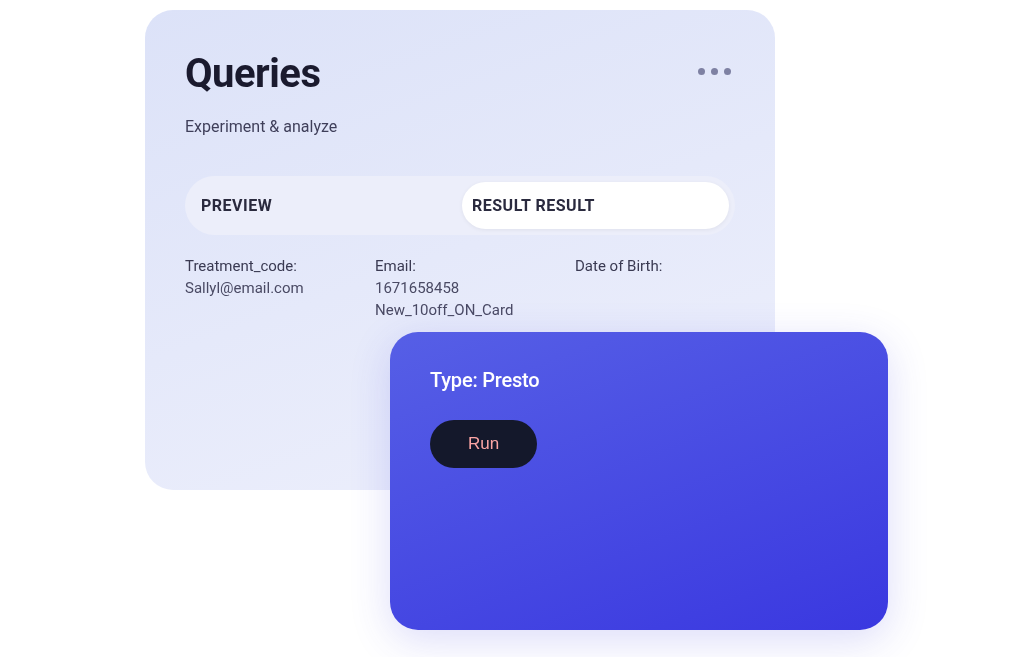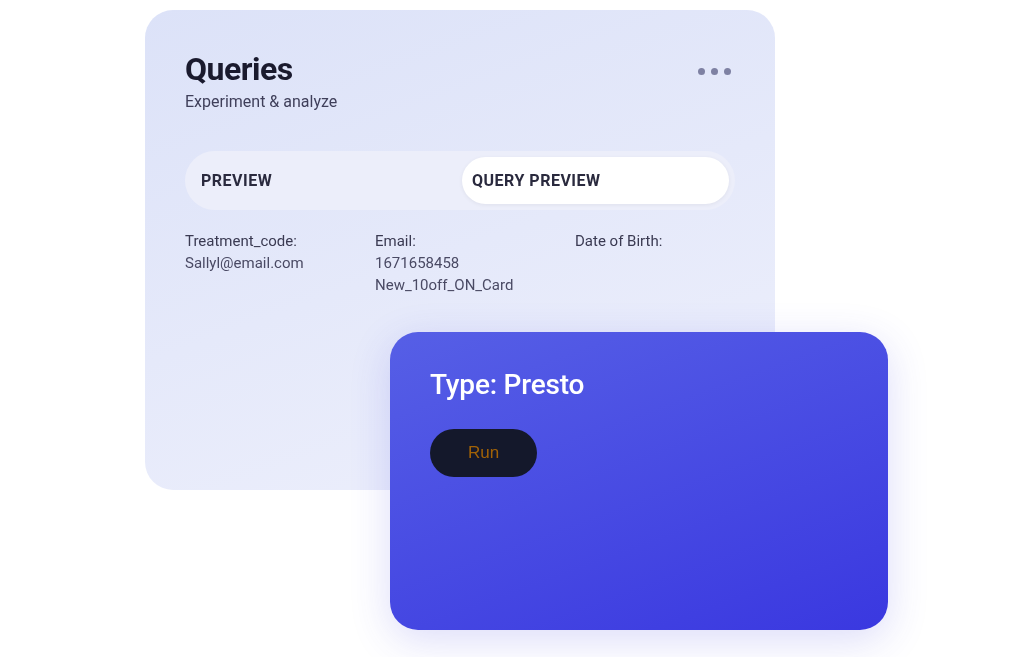--- a/index.html
+++ b/index.html
@@ -24,29 +24,29 @@
       background: linear-gradient(160deg, #dce2f8 0%, #eef0fc 100%);
       border-radius: 28px;
       padding: 40px 40px 30px 40px;
     }
     .panel-header {
       display: flex;
       justify-content: space-between;
       align-items: flex-start;
     }
     .panel-title {
-      font-size: 32px;
+      font-size: 40px;
       font-weight: 700;
       color: #1a1a2e;
       letter-spacing: -0.5px;
     }
     .panel-subtitle {
       font-size: 16px;
       color: #3f3f5a;
-      margin-top: 4px;
+      margin-top: 20px;
     }
     .more-dots {
       display: flex;
       gap: 6px;
       padding-top: 18px;
       padding-right: 4px;
       cursor: pointer;
     }
     .more-dots .dot {
       width: 7px;
@@ -120,37 +120,37 @@
       top: 332px;
       width: 498px;
       height: 298px;
       background: linear-gradient(160deg, #565FE6 0%, #3A38E0 100%);
       border-radius: 28px;
       padding: 36px 40px;
       color: #ffffff;
       box-shadow: 0 10px 40px rgba(60,60,220,0.18);
     }
     .query-title {
-      font-size: 28px;
+      font-size: 20px;
       font-weight: 500;
       letter-spacing: -0.2px;
     }
     .query-body {
       margin-top: 20px;
       font-size: 17px;
       line-height: 1.55;
       font-weight: 400;
     }
     .query-body .kw {
       color: rgba(255,255,255,0.65);
     }
     .run-button {
       margin-top: 28px;
       background: #14182b;
-      color: #a16207;
+      color: #fca5a5;
       border: none;
       border-radius: 50px;
       padding: 14px 38px;
       font-size: 17px;
       cursor: pointer;
       text-align: right;
     }
   </style>
 </head>
 <body>
@@ -163,21 +163,21 @@
     </div>
     <div class="more-dots">
       <span class="dot"></span>
         <span class="dot"></span>
         <span class="dot"></span>
     </div>
   </div>
 
   <div class="tabs">
     <div class="tab">PREVIEW</div>
-    <div class="tab active">QUERY PREVIEW</div>
+    <div class="tab active">RESULT RESULT</div>
   </div>
 
 
   <div class="result-grid">
     <div class="header">Treatment_code:</div>
     <div class="header">Email:</div>
     <div class="header">Date of Birth:</div>
 
     <div>Sallyl@email.com</div>
     <div>1671658458</div>

